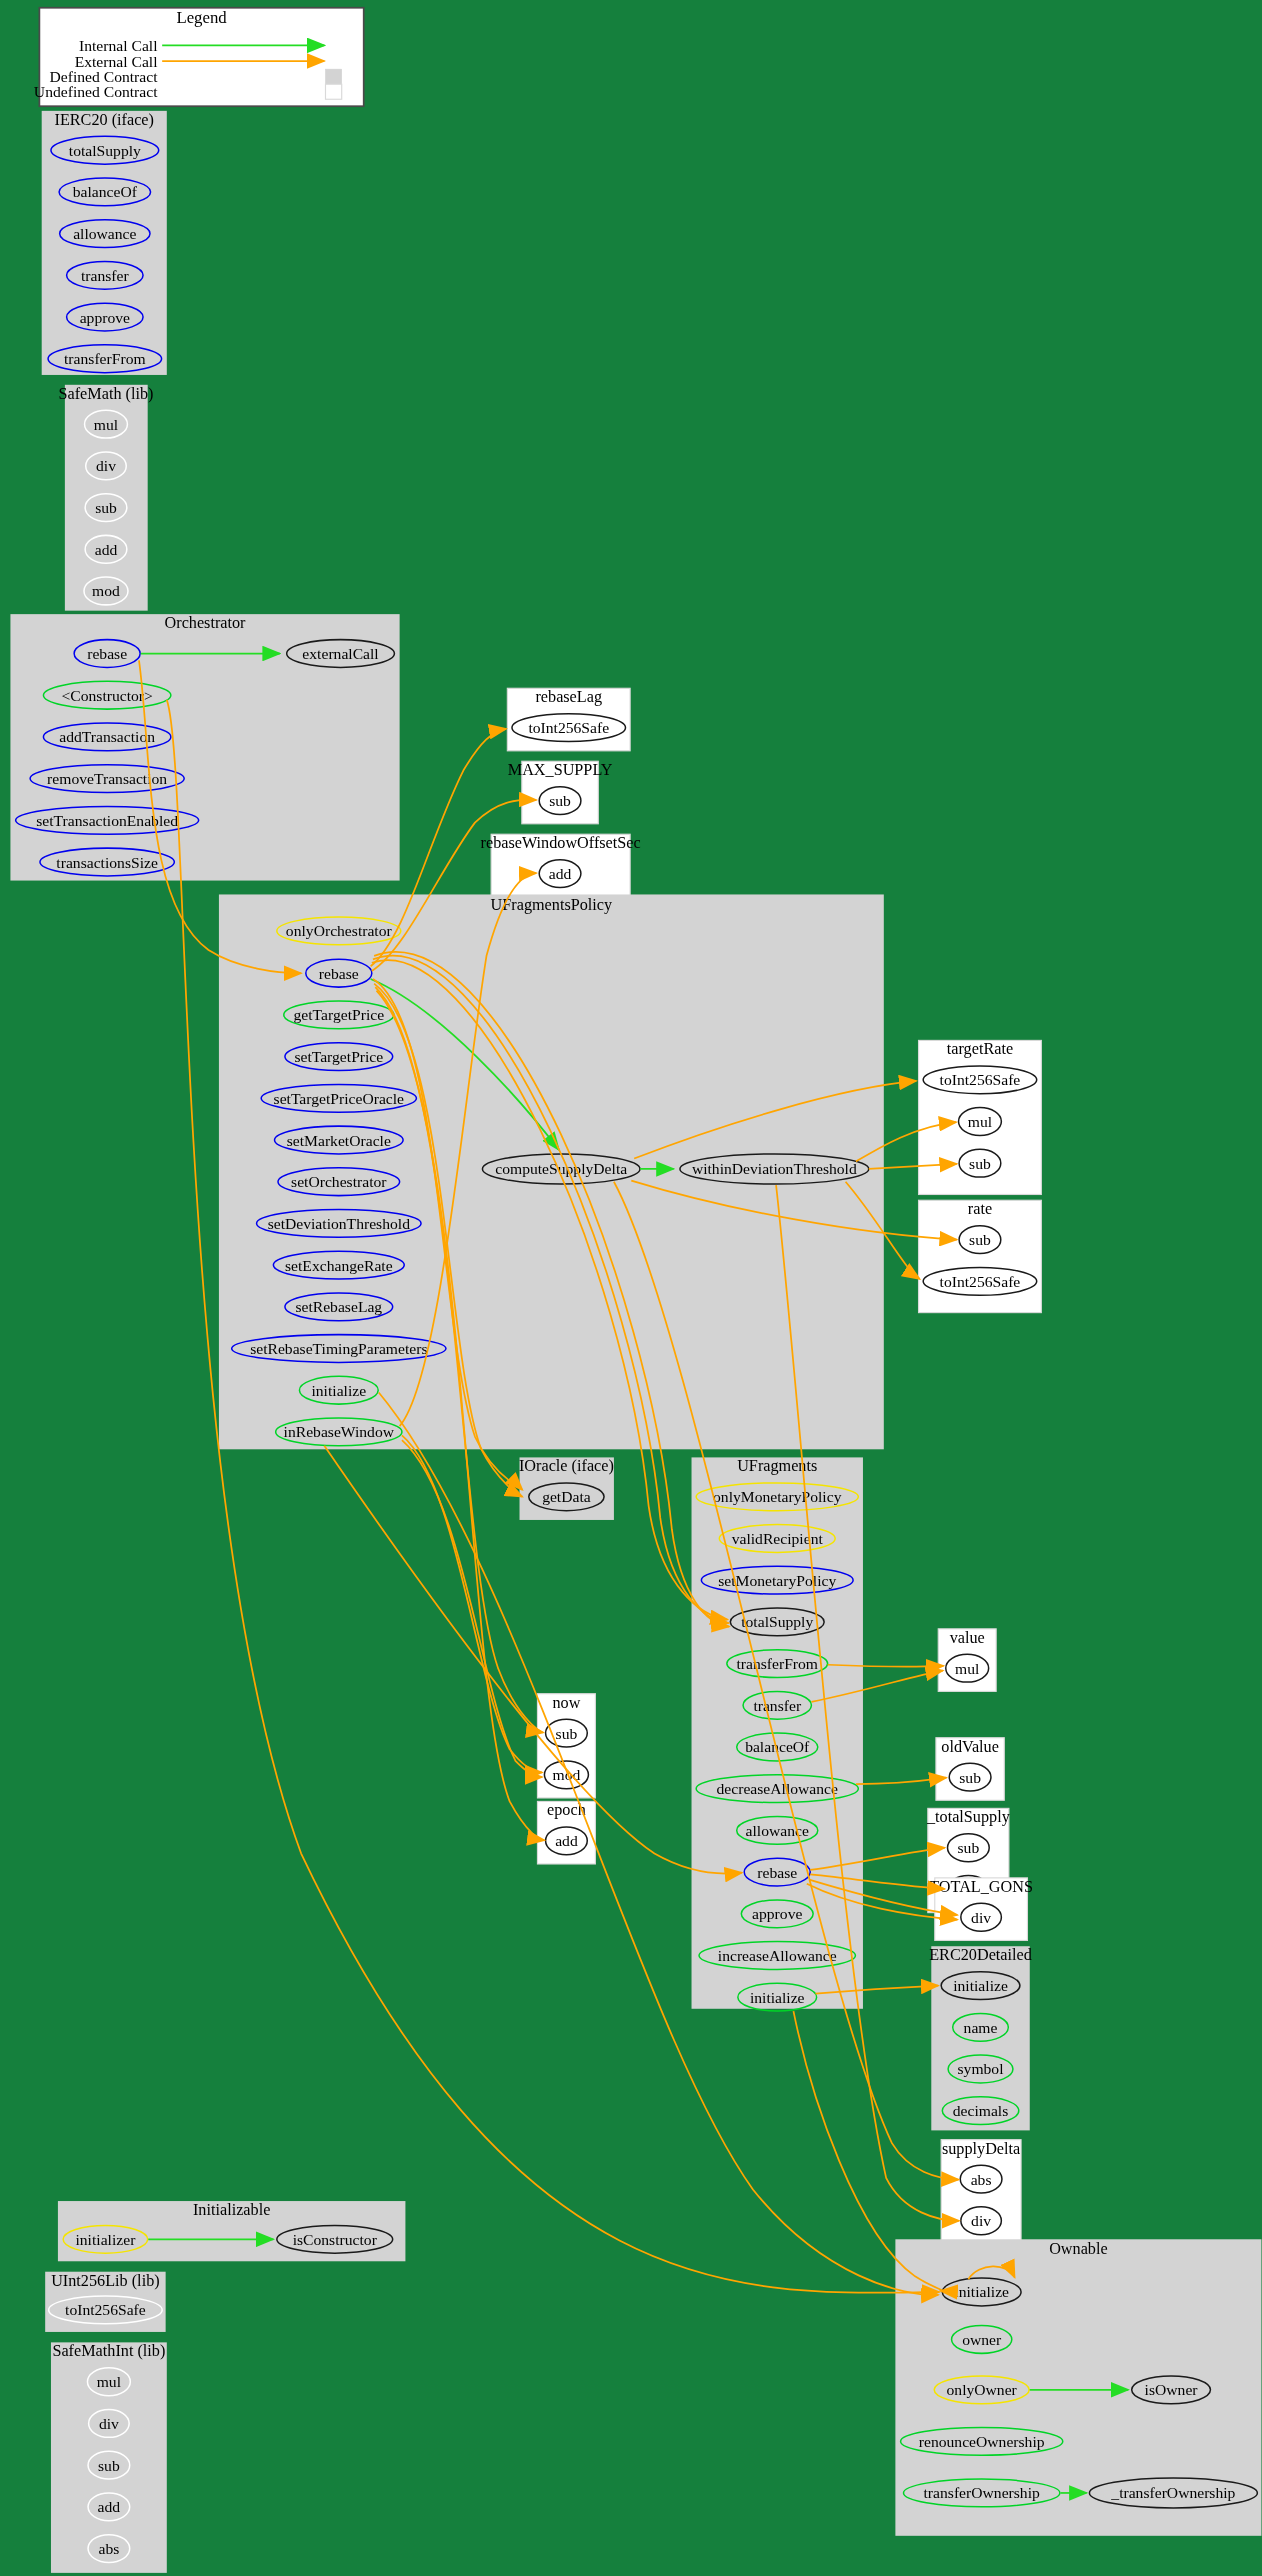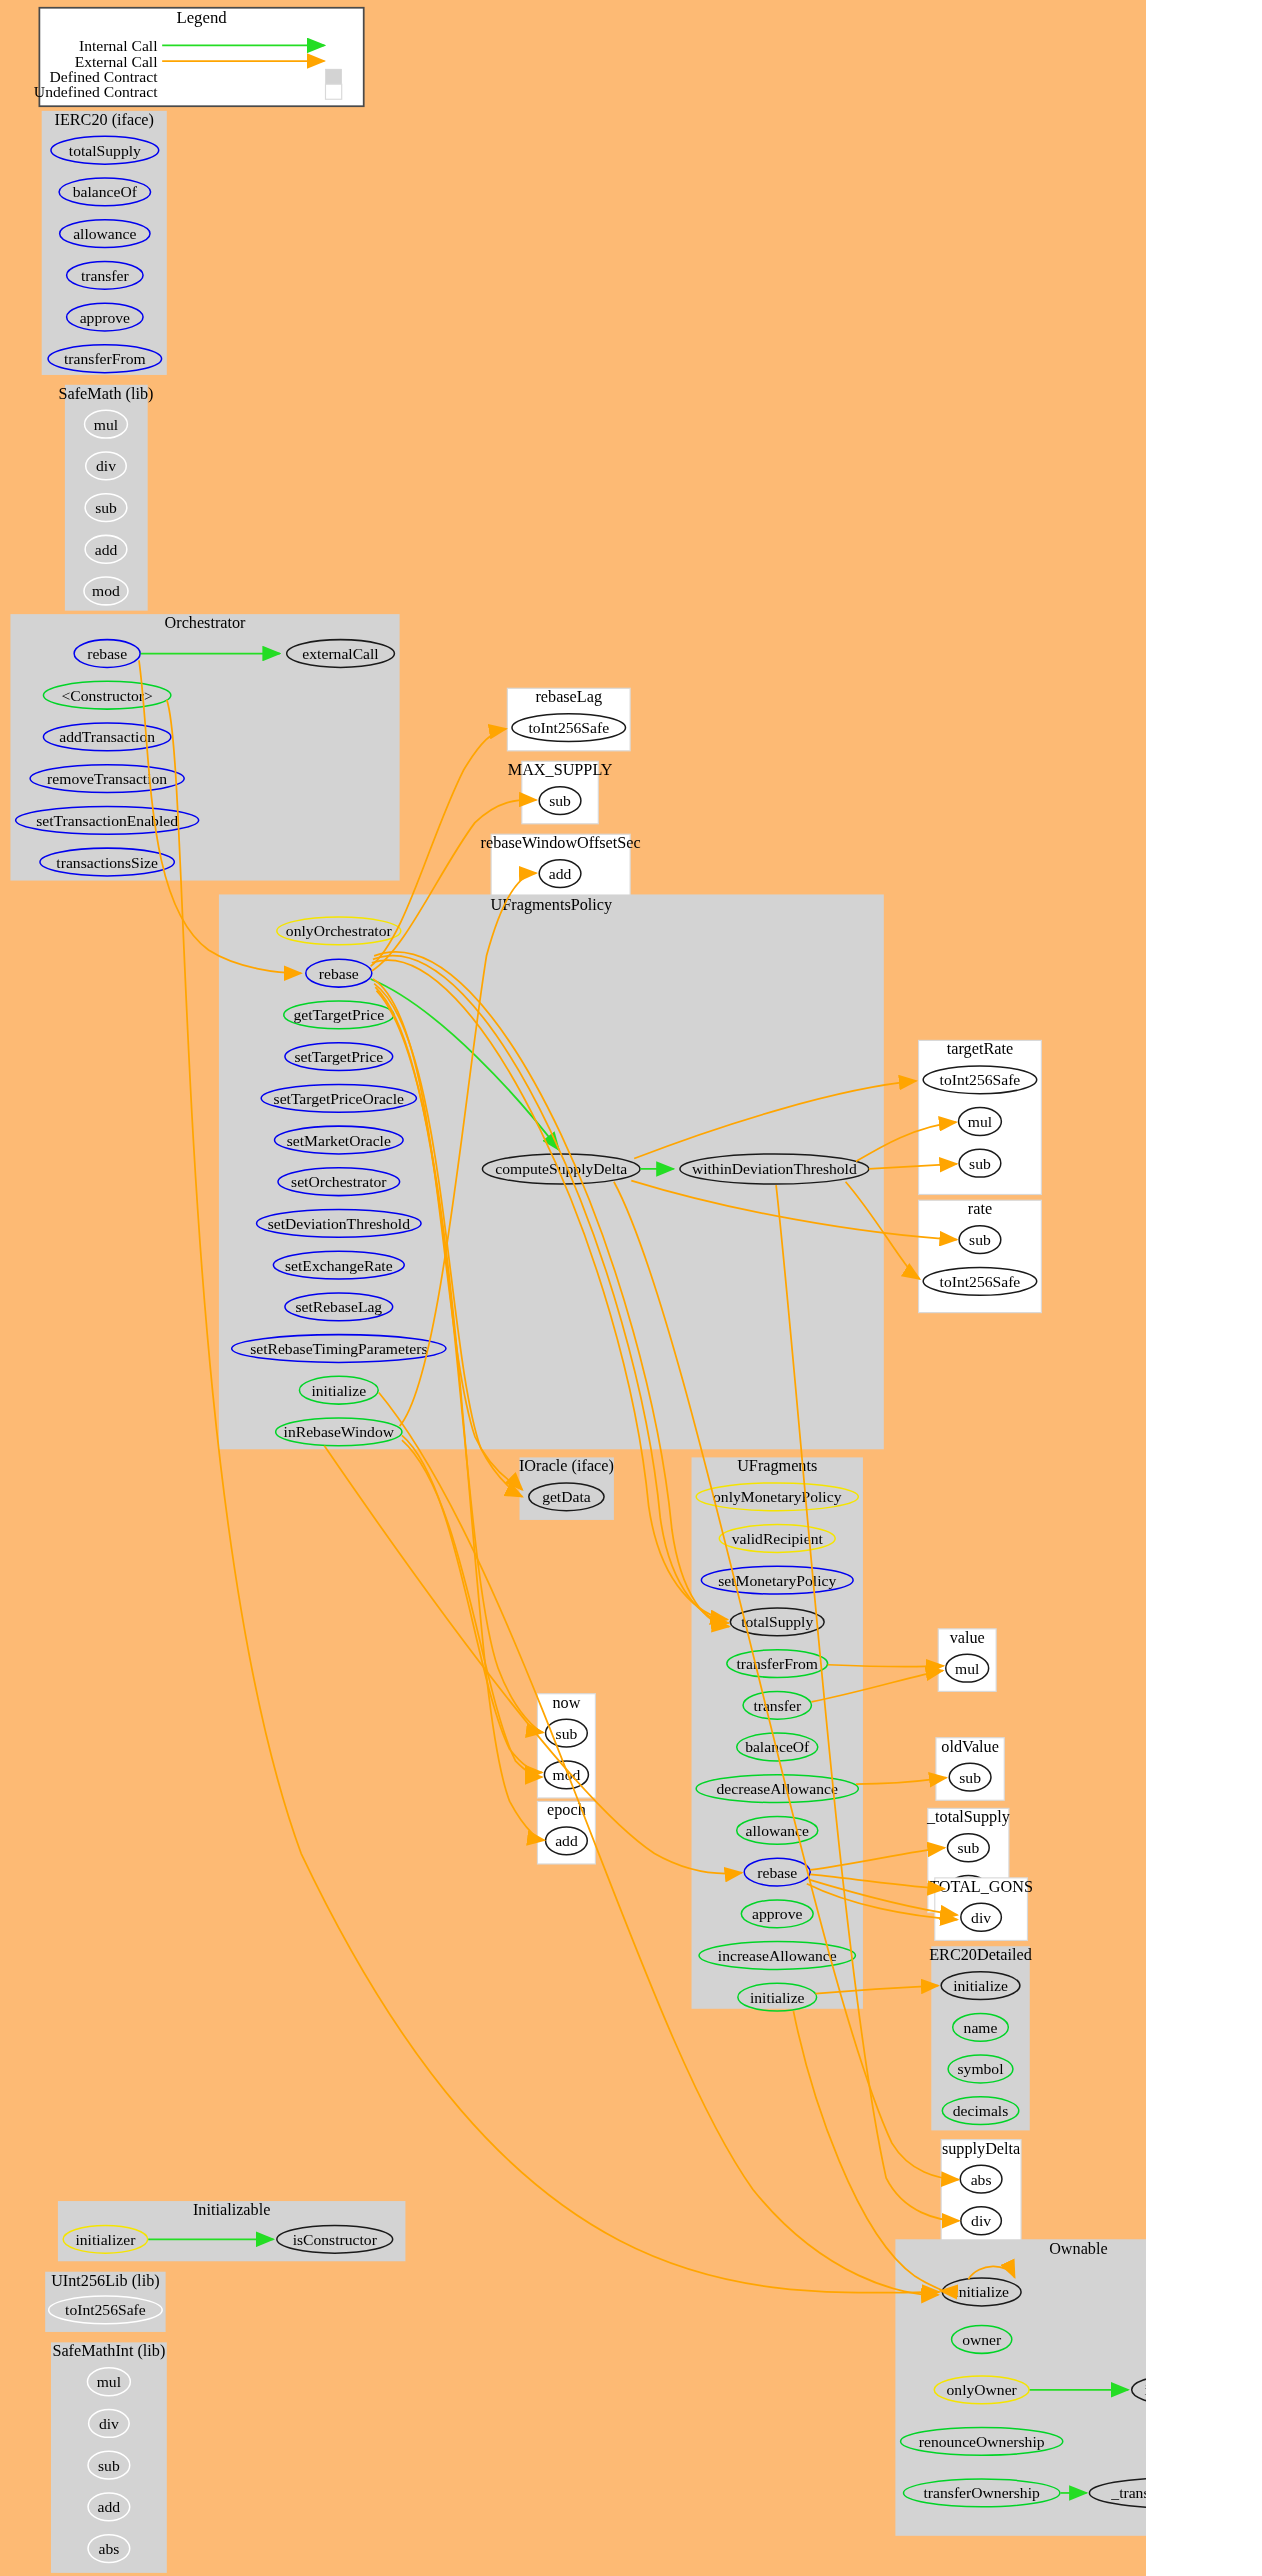--- a/index.html
+++ b/index.html
@@ -1,17 +1,17 @@
 <!DOCTYPE html>
 <html style="font-size:9.3px"><head>
 <meta charset="utf-8">
 <style>
   html,body{margin:0;padding:0;background:#ffffff;}
   body{font-family:"Liberation Serif","DejaVu Serif",serif;}
-  #root{position:relative;width:1146px;height:2576px;background:#fdba74;overflow:hidden;}
+  #root{position:relative;width:1262px;height:2576px;background:#15803d;overflow:hidden;}
   svg{position:absolute;left:0;top:0;width:1262px;height:2576px;}
   text{font-family:"Liberation Serif","DejaVu Serif",serif;fill:#000;}
   .cl-title{font-size:28px;text-anchor:middle;}
   .nd-label{font-size:27px;text-anchor:middle;dominant-baseline:central;}
   .lg-title{font-size:29px;text-anchor:middle;}
   .lg-label{font-size:27px;text-anchor:end;dominant-baseline:central;}
   .cluster-solid{fill:#d3d3d3;stroke:none;}
   .cluster-open{fill:#ffffff;stroke:#d9d9d9;stroke-width:2;}
   .ell{fill:none;stroke-width:2.6;}
   .e-blue{stroke:#0000ee;}

